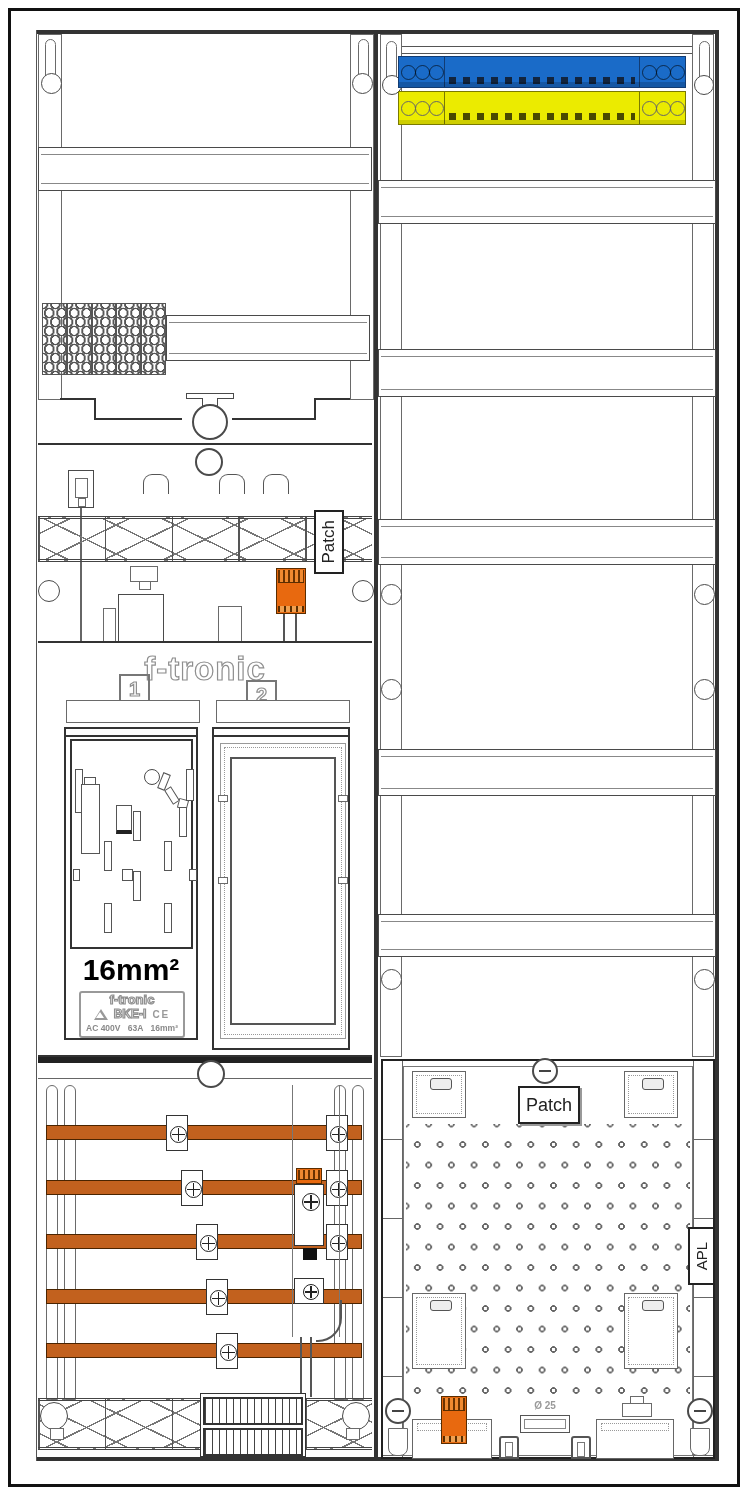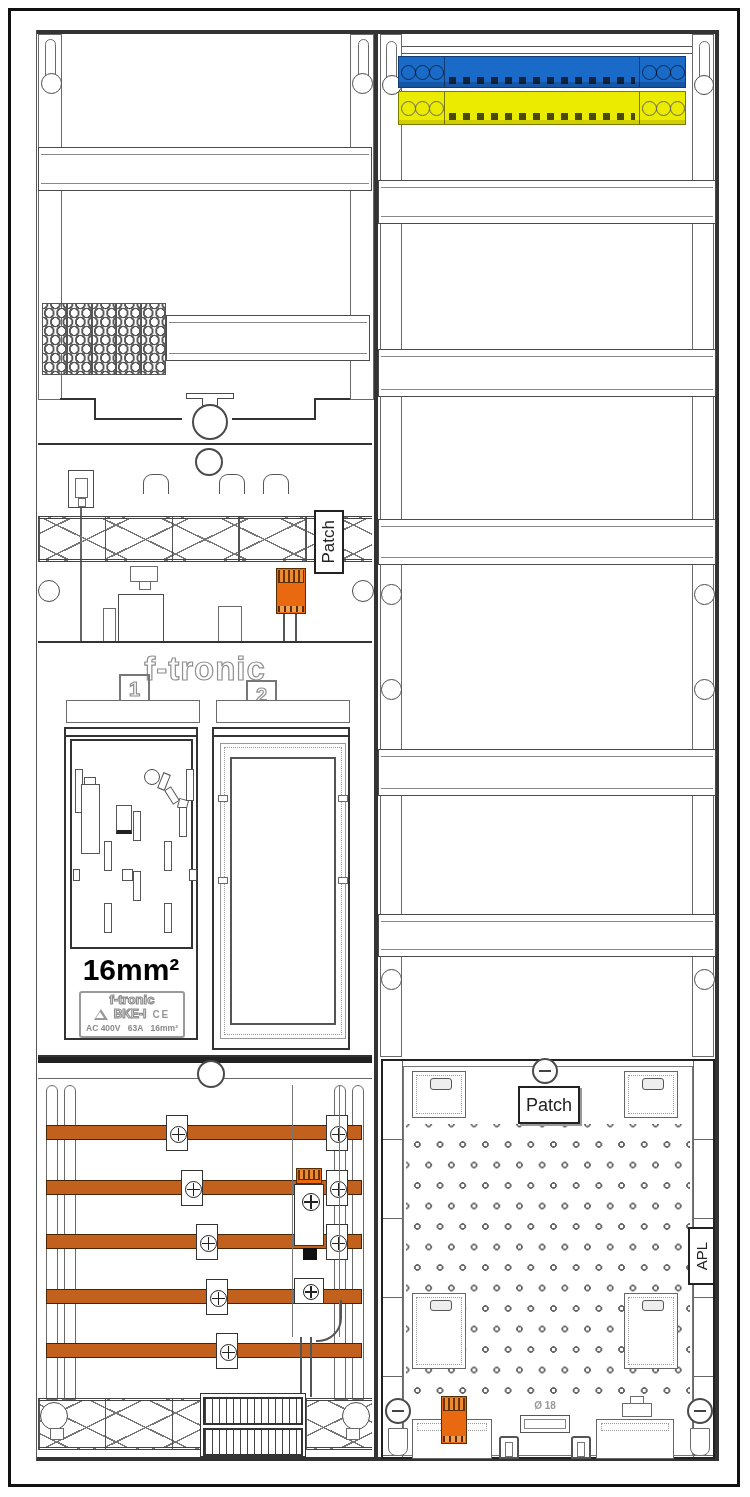--- a/index.html
+++ b/index.html
@@ -353,21 +353,21 @@
               display:flex;align-items:center;justify-content:center;">
     <span class="vtext" style="font-size:15px;">APL</span>
   </div>
 
   <div class="a oconn" style="left:441px;top:1396px;width:26px;height:48px;z-index:2;">
     <div class="hatch"></div>
     <div class="teeth"></div>
   </div>
   <div class="a" style="left:452px;top:1444px;width:2px;height:14px;background:#555;"></div>
 
-  <div class="a" style="left:517px;top:1400px;width:56px;height:14px;font-size:10px;font-weight:bold;color:#999;text-align:center;">Ø 18</div>
+  <div class="a" style="left:517px;top:1400px;width:56px;height:14px;font-size:10px;font-weight:bold;color:#999;text-align:center;">Ø 25</div>
   <div class="a" style="left:520px;top:1415px;width:50px;height:18px;border:1.5px solid #555;background:#fff;">
     <div class="a" style="left:3px;top:3px;right:3px;bottom:3px;border:1px solid #888;"></div>
   </div>
 
   <div class="a thin" style="left:630px;top:1396px;width:14px;height:8px;"></div>
   <div class="a thin" style="left:622px;top:1403px;width:30px;height:14px;"></div>
 
   <div class="a cutout" style="left:412px;top:1419px;width:80px;height:40px;z-index:1;">
     <div class="a" style="left:4px;top:3px;width:70px;height:8px;border:1px dotted #999;"></div>
   </div>

